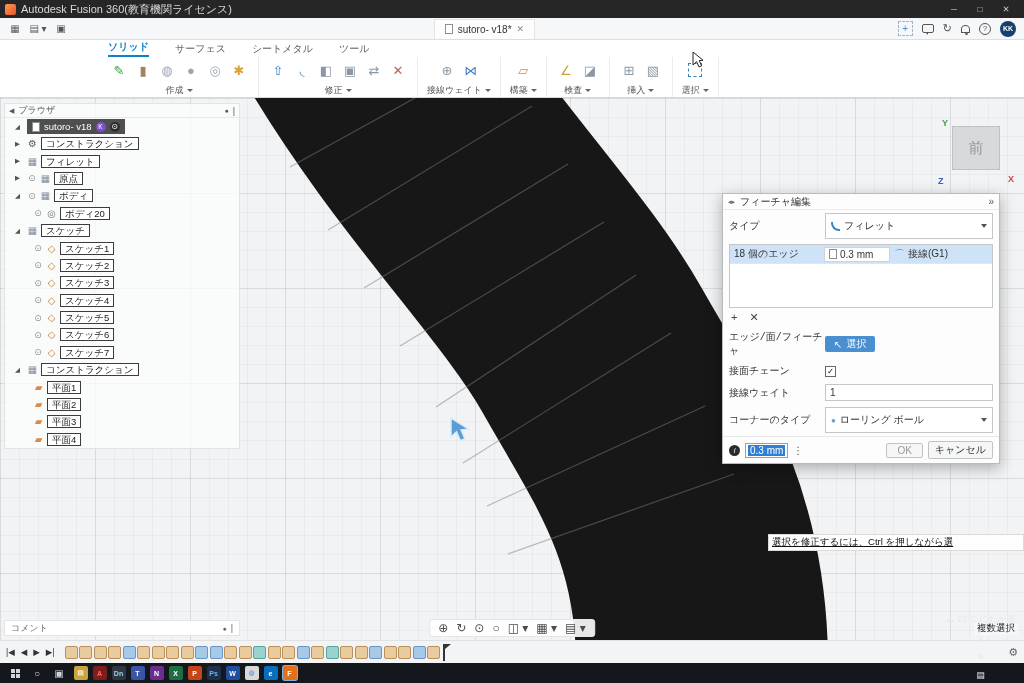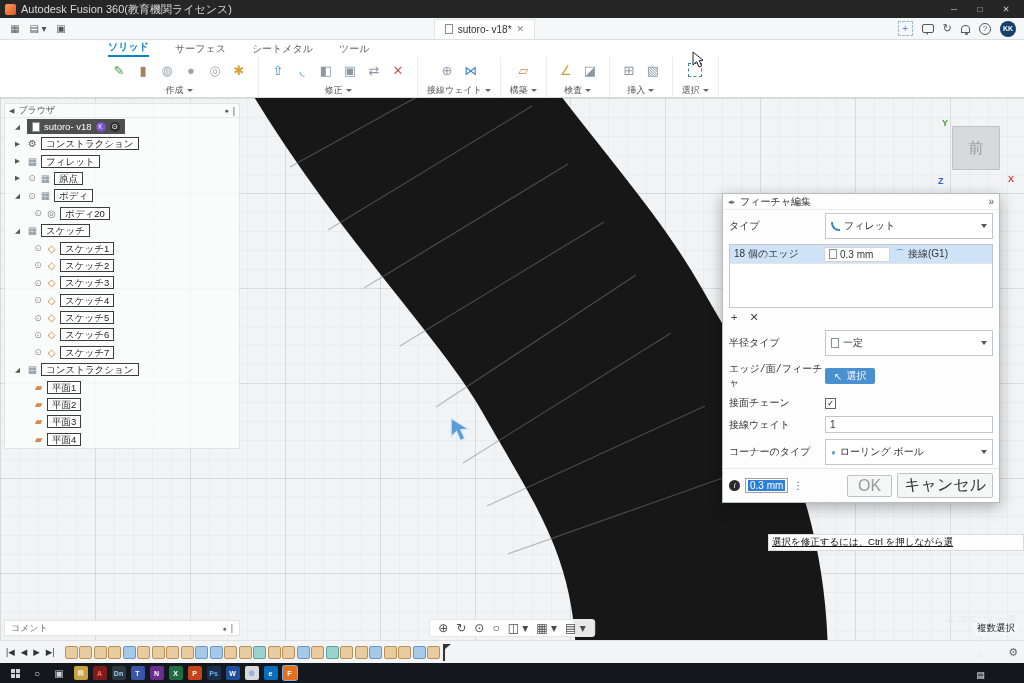--- a/index.html
+++ b/index.html
@@ -103,21 +103,21 @@
   .plusx { display:flex; gap:12px; padding:3px 8px; font-size:11px; color:#444; }
   .sel-btn { background:#4a8fd0; color:#fff; display:inline-flex; align-items:center; gap:4px; padding:1px 9px; border-radius:2px; }
   .cb { width:11px; height:11px; border:1px solid #666; background:#fff; display:flex; align-items:center; justify-content:center; font-size:8.5px; color:#222; }
   .txt-input { flex:1; border:1px solid #c4c6c8; background:#fff; height:17px; display:flex; align-items:center; padding:0 4px; }
   .d-footer { display:flex; align-items:center; gap:5px; padding:4px 6px; border-top:1px solid #e6e8ea; }
   .ic-info { width:11px; height:11px; border-radius:50%; background:#2b2b2b; color:#fff; font-size:7.5px; display:flex; align-items:center; justify-content:center; font-style:italic; }
   .mini { border:1px solid #9aa0a5; height:15px; display:flex; align-items:center; padding:0 2px; background:#fff; }
   .mini .selected { background:#2e7fd6; color:#fff; padding:0 2px; }
   .dots { color:#555; }
   .d-footer .sp { flex:1; }
-  .btn { border:1px solid #c0c2c4; background:#f5f6f6; padding:1px 10px; border-radius:2px; font-size:16px; }
+  .btn { border:1px solid #c0c2c4; background:#f5f6f6; padding:1px 10px; border-radius:2px; font-size:10px; }
   .btn.ok { color:#9a9a9a; }
   .btn.cancel { color:#333; padding:1px 6px; }
 
   
   .hint { position:absolute; left:768px; top:436px; width:256px; background:#fefefe; border:1px solid #dadada; font-size:9.5px; color:#111; padding:1px 3px; text-decoration:underline; white-space:nowrap; overflow:hidden; z-index:15; }
   .msel { position:absolute; right:6px; top:524px; font-size:9.5px; color:#222; background:rgba(245,247,248,0.9); padding:0 3px; }
   .comment { position:absolute; left:4px; bottom:4px; width:236px; height:16px; background:#fff; border:1px solid #e2e4e5; display:flex; align-items:center; gap:4px; font-size:9px; color:#666; padding:0 6px; }
   .comment .sp { flex:1; }
   .navbar { position:absolute; left:50%; transform:translateX(-50%); bottom:3px; display:flex; align-items:center; gap:8px; background:rgba(255,255,255,0.9); border:1px solid #e4e6e7; border-radius:3px; padding:1px 8px; color:#4d4d4d; font-size:12px; }
   .nav-item { display:flex; align-items:center; gap:2px; }
@@ -475,29 +475,20 @@
             <span class="tangent-g">⌒</span>
             <span>接線(G1)</span>
           </div>
         </div>
       </div>
       <div class="plusx">
         <span>+</span>
         <span>✕</span>
       </div>
       <div class="d-row">
-        <span class="d-label">半径タイプ</span>
-        <div class="d-ctl">
-          <div class="dd">
-            <span class="ic-page"></span>
-            <span>一定</span>
-          </div>
-        </div>
-      </div>
-      <div class="d-row">
         <span class="d-label">エッジ/面/フィーチャ</span>
         <div class="d-ctl">
           <span class="sel-btn">
             <span>↖</span>
             <span>選択</span>
           </span>
         </div>
       </div>
       <div class="d-row">
         <span class="d-label">接面チェーン</span>

